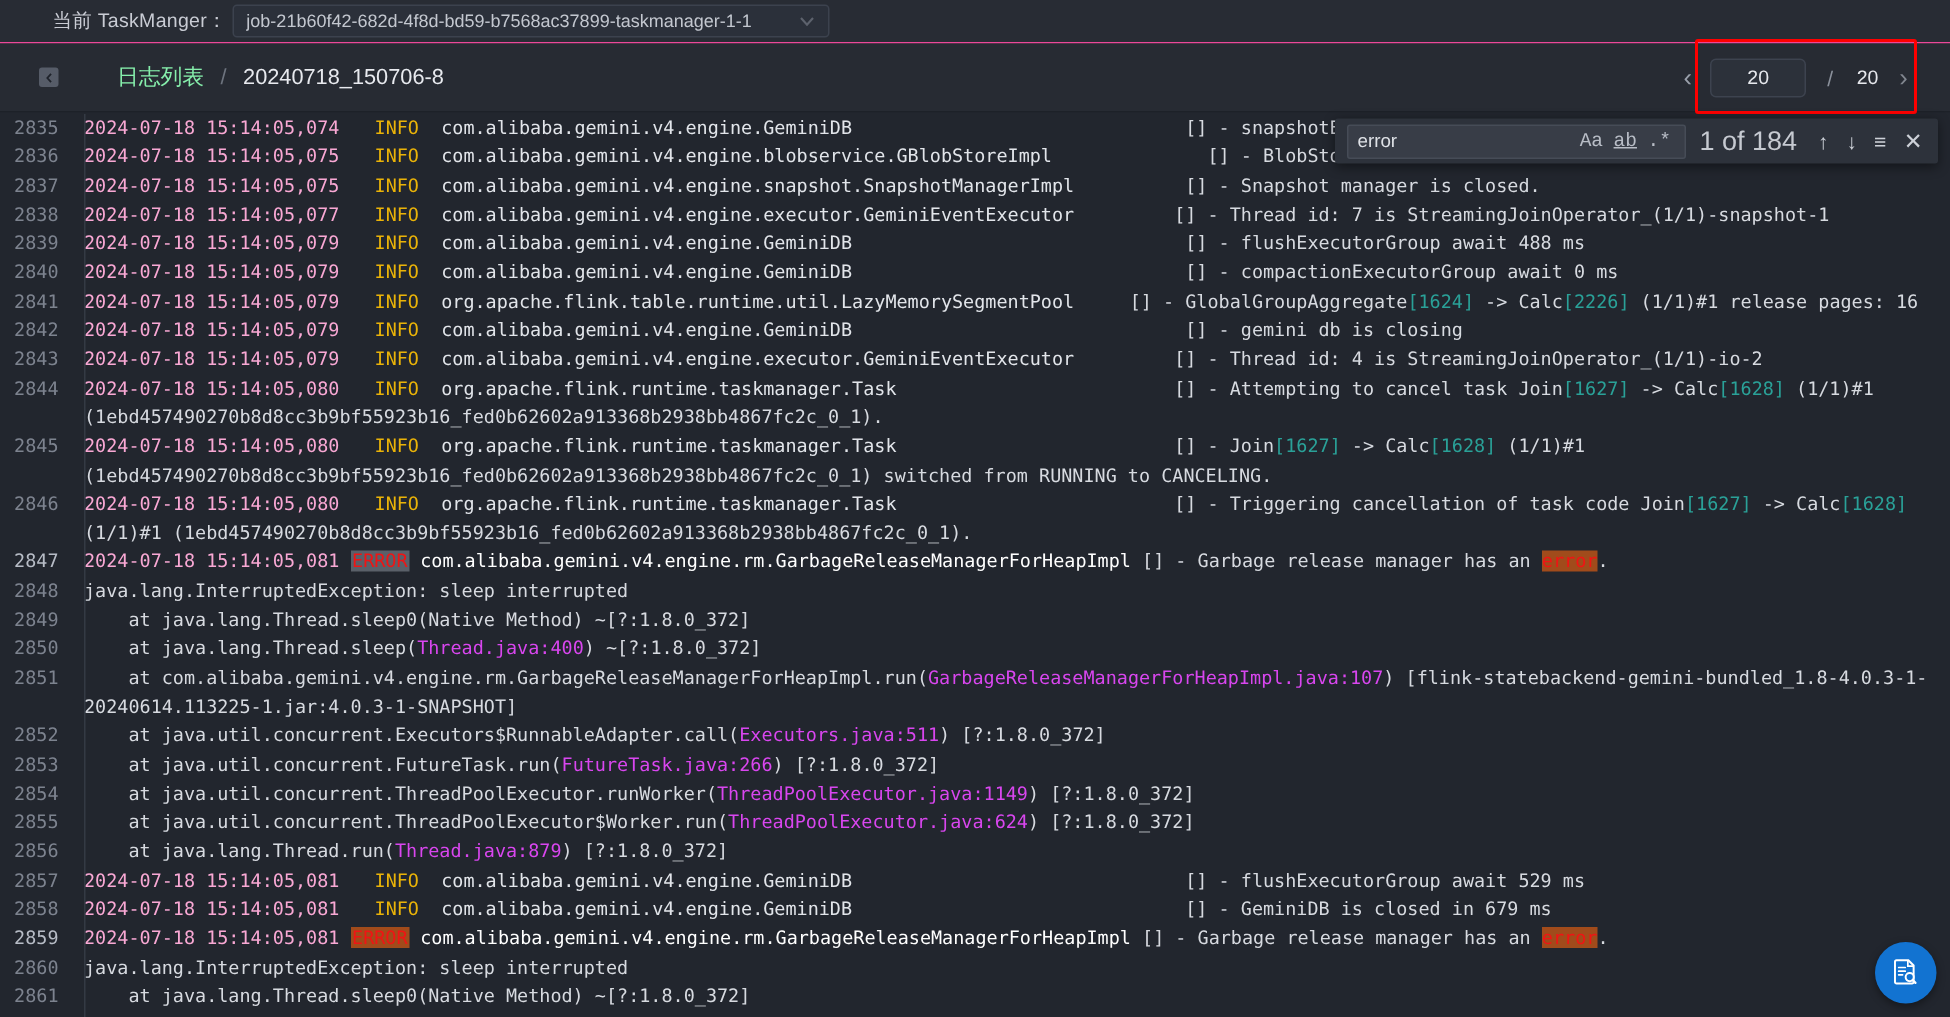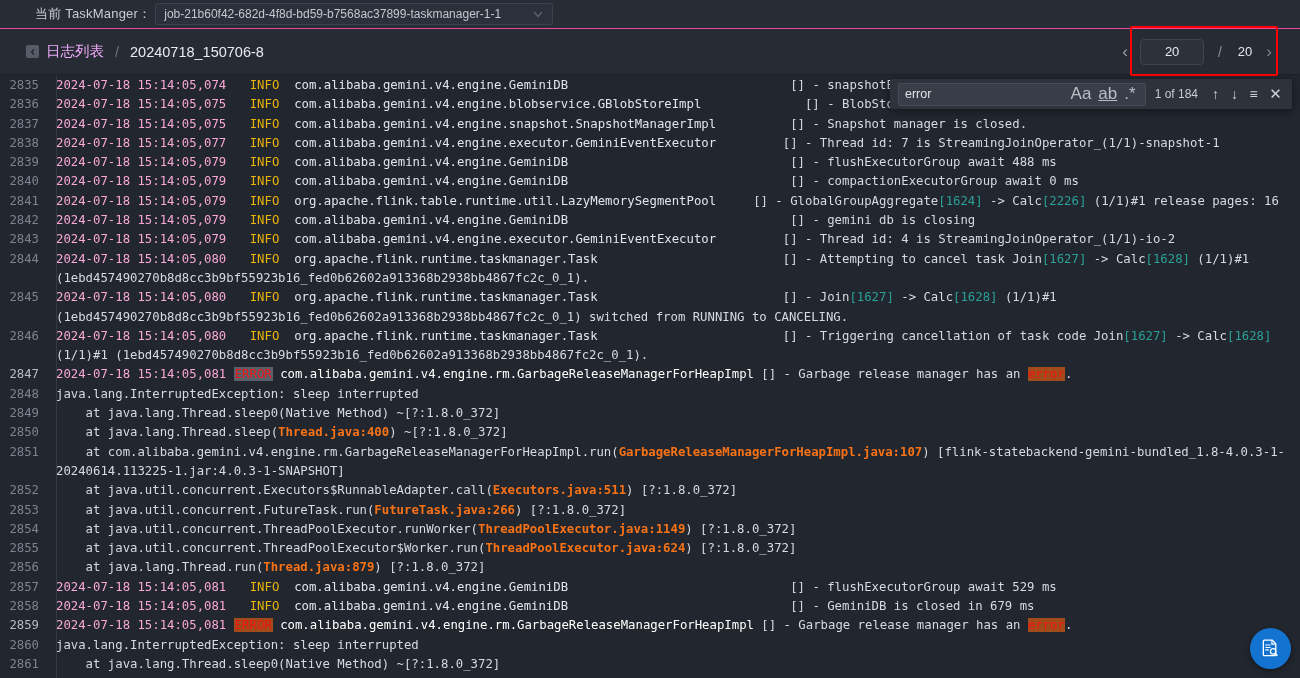--- a/index.html
+++ b/index.html
@@ -66,23 +66,24 @@
   .backbtn {
     width: 13px; height: 13px;
     background: #565c68;
     border-radius: 2px;
     display: flex; align-items: center; justify-content: center;
     flex: none;
     margin-right: 7px;
   }
   .backbtn svg { display:block; }
   .crumb-parent {
-    color: #f0abfc;
+    color: #86efac;
     font-size: 14.5px;
     white-space: nowrap;
+    margin-left: 32px;
   }
   .crumb-sep {
     color: #6e747f;
     font-size: 14.5px;
     margin: 0 11px;
   }
   .crumb-current {
     color: #e8eaef;
     font-size: 14.5px;
     white-space: nowrap;
@@ -162,21 +163,21 @@
     padding-left: 8px;
     overflow: hidden;
   }
   .content.wrap { white-space: pre-wrap; }
 
   .ts   { color: #f9a8d4; }
   .lvl  { color: #eab308; margin-left: 16px; }
   .cls  { color: #e2e5ea; }
   .msg  { color: #d7dae0; }
   .num  { color: #2aa198; }
-  .teal { color: #f97316; font-weight: bold; }
+  .teal { color: #d946ef; }
 
   .errline .msg, .errline .cls { color: #ffffff; }
   .errline { color: #f01414; }
   .err-badge {
     background: #5a6069;
     color: #f01414;
     padding: 0 1px;
   }
   .err-badge.cur {
     background: #a14b1b;
@@ -216,32 +217,32 @@
   .find-input .txt {
     color: #dfe2e7;
     font-size: 12.5px;
     font-family: "Liberation Sans", sans-serif;
     flex: 1;
     white-space: nowrap;
     overflow: hidden;
   }
   .fopt {
     color: #b8bdc6;
-    font-size: 17px;
-    font-family: Liberation Sans, sans-serif;
+    font-size: 13px;
+    font-family: Liberation Mono, monospace;
     padding: 0 3px;
     margin-left: 1px;
     line-height: 14px;
     white-space: nowrap;
     flex: none;
   }
   .fopt.underline { text-decoration: underline; }
   .find-count {
     color: #c6cad1;
-    font-size: 12px;
+    font-size: 18px;
     font-family: "Liberation Sans", sans-serif;
     margin: 0 8px 0 9px;
     white-space: nowrap;
     flex: none;
   }
   .fbtn {
     color: #cdd1d8;
     font-size: 14px;
     width: 19px;
     text-align: center;

